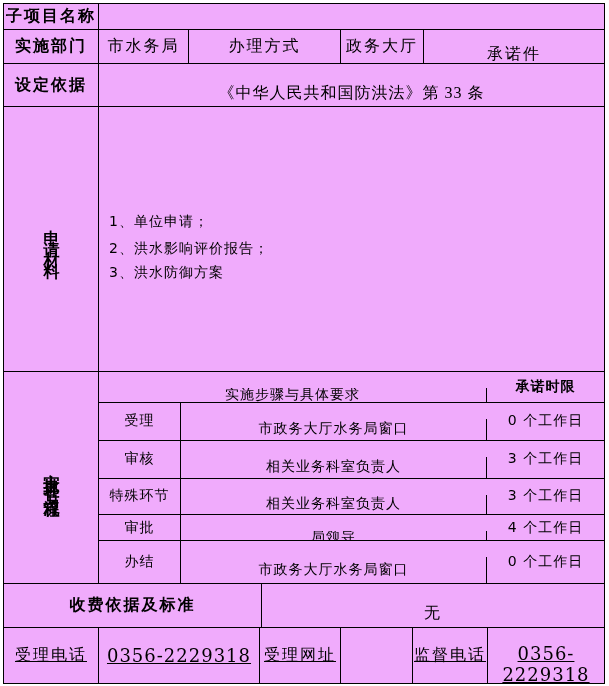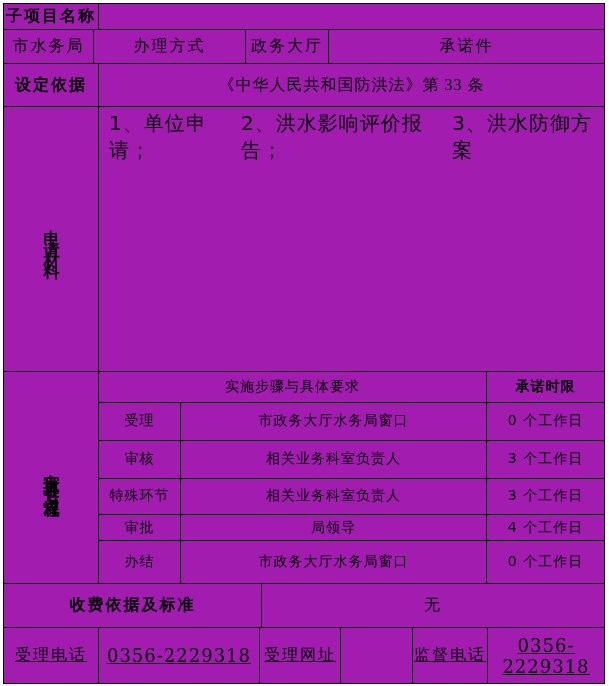--- a/index.html
+++ b/index.html
@@ -7,21 +7,21 @@
     width: 609px; height: 686px;
     background: #ffffff;
     color: #000000;
     font-family: "DejaVu Sans", "Liberation Sans", sans-serif;
   }
   .form-table {
     position: absolute;
     left: 3px; top: 3px;
     width: 602px;
     border: 1px solid #000;
-    background: #a21caf;
+    background: #f0abfc;
   }
   .row { display: flex; border-bottom: 1px solid #000; }
   .row:last-child { border-bottom: none; }
   .cell {
     border-right: 1px solid #000;
     display: flex;
     align-items: center;
     justify-content: center;
     text-align: center;
     font-size: 16px;
@@ -36,21 +36,21 @@
   .w90 { width: 90px; flex: none; }
   .w83 { width: 83px; flex: none; }
   .w152 { width: 152px; flex: none; }
   .w258 { width: 258px; flex: none; }
   .w161 { width: 161px; flex: none; }
   .w81 { width: 81px; flex: none; }
   .w72 { width: 72px; flex: none; }
   .w75 { width: 75px; flex: none; }
   .w117 { width: 117px; flex: none; }
   .w82 { width: 82px; flex: none; }
-  .grow { flex: 1 1 auto; }
+  .grow { flex: 1 1 auto; margin-top: 16px; }
 
   
   .h26 { height: 26px; }
   .h34 { height: 34px; }
   .h43 { height: 43px; }
   .h265 { height: 265px; }
   .h212 { height: 212px; }
   .h31 { height: 31px; }
   .h38 { height: 38px; }
   .h37 { height: 37px; }
@@ -67,24 +67,24 @@
     text-orientation: upright;
     font-weight: bold;
     font-size: 16px;
   }
   .vsp-wide { letter-spacing: 11px; }
   .vsp-narrow { letter-spacing: 5px; }
 
   .materials-cell {
     justify-content: center;
     align-items: flex-start;
-    flex-direction: row;
+    flex-direction: column;
     text-align: left;
     padding-left: 10px;
-    font-size: 20px;
+    font-size: 14px;
     letter-spacing: 1px;
   }
   .materials-cell .mat-item { padding: 3px 0; }
   .materials-cell .mat-item:first-child { padding-bottom: 6px; }
 
   .apr { display: flex; flex-direction: column; flex: 1 1 auto; }
   .arow { display: flex; border-bottom: 1px solid #000; }
   .arow:last-child { border-bottom: none; }
 
   .num {
@@ -97,20 +97,21 @@
 <body>
 
 <div class="form-table">
 
   <div class="row h26">
     <div class="cell w95 b">子项目名称</div>
     <div class="cell grow"></div>
   </div>
 
   <div class="row h34">
+    <div class="cell w95 b">实施部门</div>
     <div class="cell w90">市水务局</div>
     <div class="cell w152">办理方式</div>
     <div class="cell w83">政务大厅</div>
     <div class="cell grow">承诺件</div>
   </div>
 
   <div class="row h43">
     <div class="cell w95 b">设定依据</div>
     <div class="cell grow mid">《中华人民共和国防洪法》第 33 条</div>
   </div>

